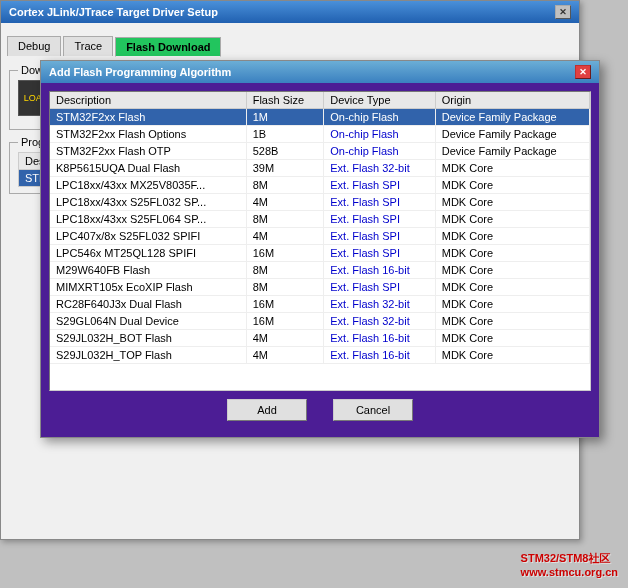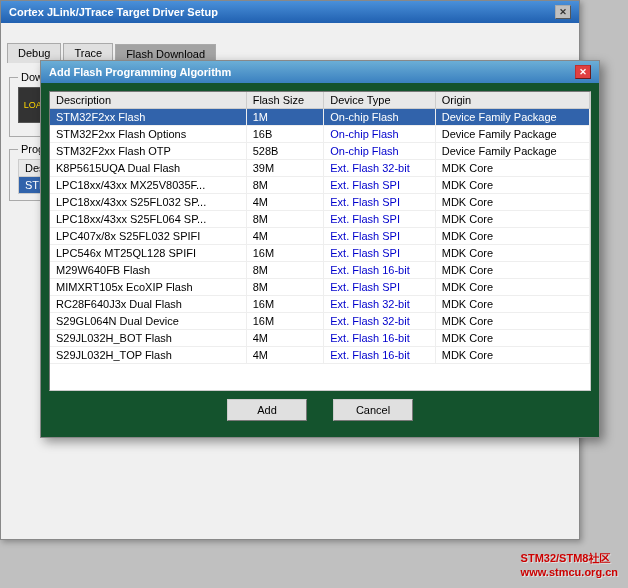--- a/index.html
+++ b/index.html
@@ -39,37 +39,37 @@
     .bg-window .titlebar .close-btn {
       width: 16px; height: 14px;
       background: #c0c0c0;
       border: 1px outset #aaa;
       display: flex; align-items: center; justify-content: center;
       font-size: 9px; color: #333; cursor: pointer;
     }
 
     .tabs-row {
       display: flex;
-      padding: 20px 6px 0;
+      padding: 13px 6px 0;
       gap: 2px;
       background: #f0f0f0;
     }
 
     .tab {
       padding: 3px 10px;
       border: 1px solid #aaa;
       border-bottom: none;
       background: #e0e0e0;
       cursor: pointer;
       font-size: 11px;
     }
 
     .tab.active {
-      background: #a3a3a3;
-      font-weight: normal;
+      background: #22c55e;
+      font-weight: bold;
       border-bottom: 1px solid #f0f0f0;
       position: relative;
       top: 1px;
     }
 
     .tab-content {
       padding: 8px;
     }
 
     .download-function {
@@ -131,21 +131,21 @@
     .prog-table tr.selected td {
       background: #3163ab;
       color: white;
     }
 
     
     .dialog {
       position: absolute;
       top: 60px; left: 40px;
       width: 560px;
-      background: #14532d;
+      background: #4c1d95;
       border: 1px solid #888;
       box-shadow: 4px 4px 10px rgba(0,0,0,0.4);
     }
 
     .dialog .titlebar {
       background: linear-gradient(to bottom, #6baed6, #3a80c0);
       color: white;
       padding: 4px 8px;
       font-size: 11px;
       font-weight: bold;
@@ -348,21 +348,21 @@
         </thead>
         <tbody id="flash-tbody">
         <tr class="selected">
               <td>STM32F2xx Flash</td>
               <td>1M</td>
               <td>On-chip Flash</td>
               <td>Device Family Package</td>
             </tr>
             <tr>
               <td>STM32F2xx Flash Options</td>
-              <td>16B</td>
+              <td>1B</td>
               <td class="device-type">On-chip Flash</td>
               <td>Device Family Package</td>
             </tr>
             <tr>
               <td>STM32F2xx Flash OTP</td>
               <td>528B</td>
               <td class="device-type">On-chip Flash</td>
               <td>Device Family Package</td>
             </tr>
             <tr>

